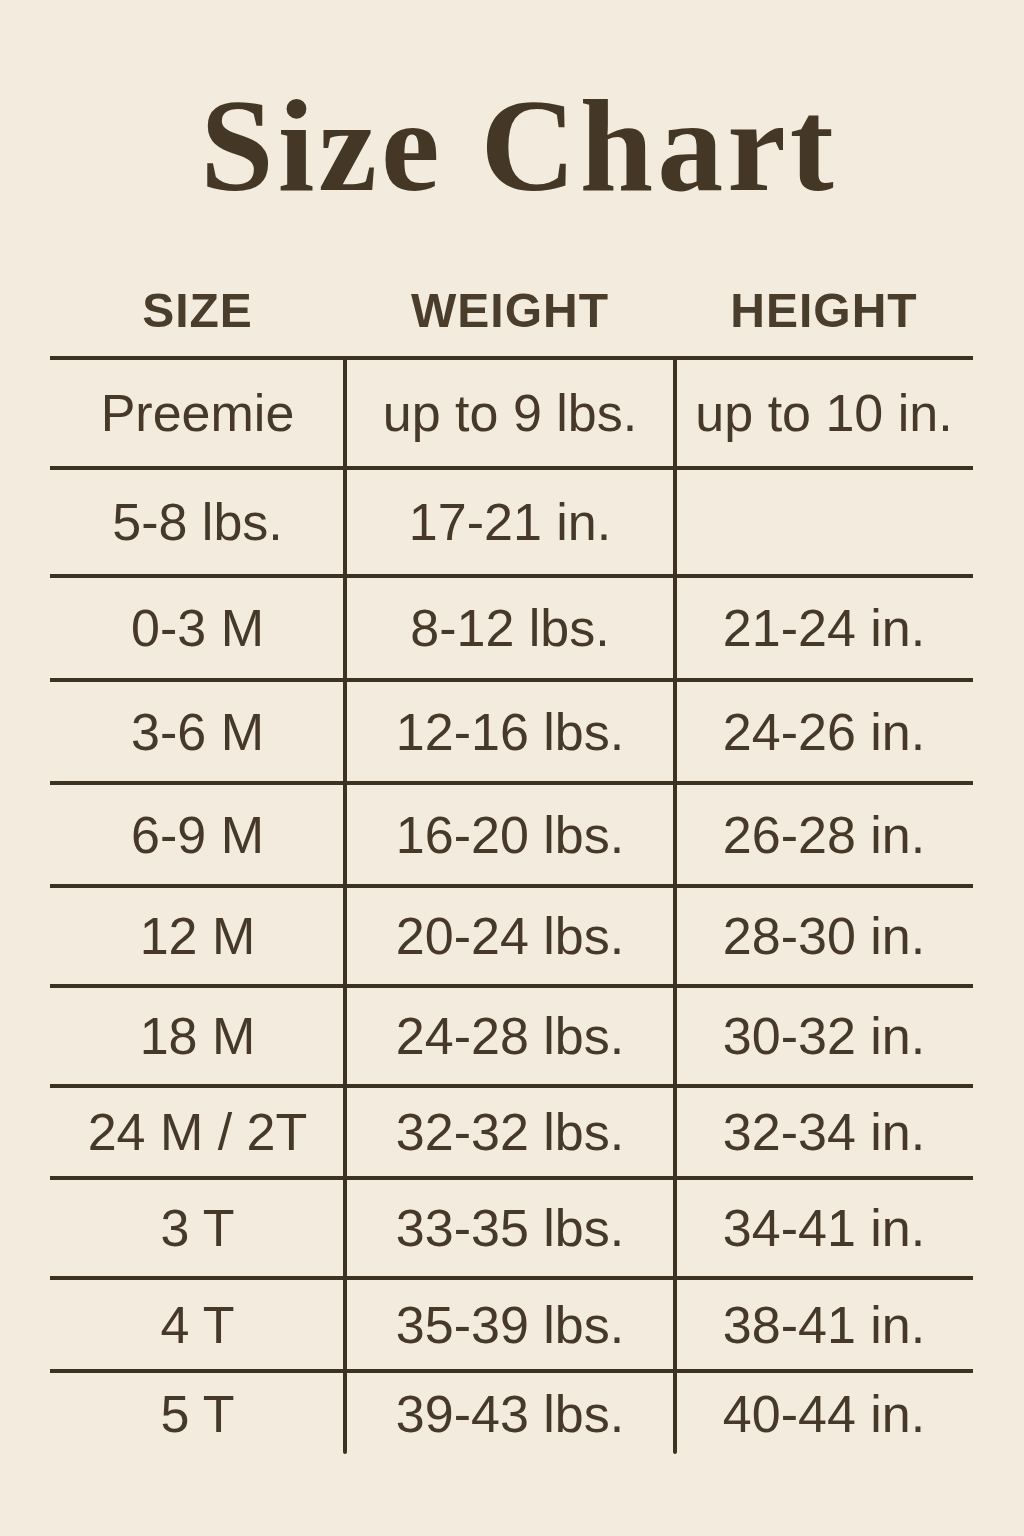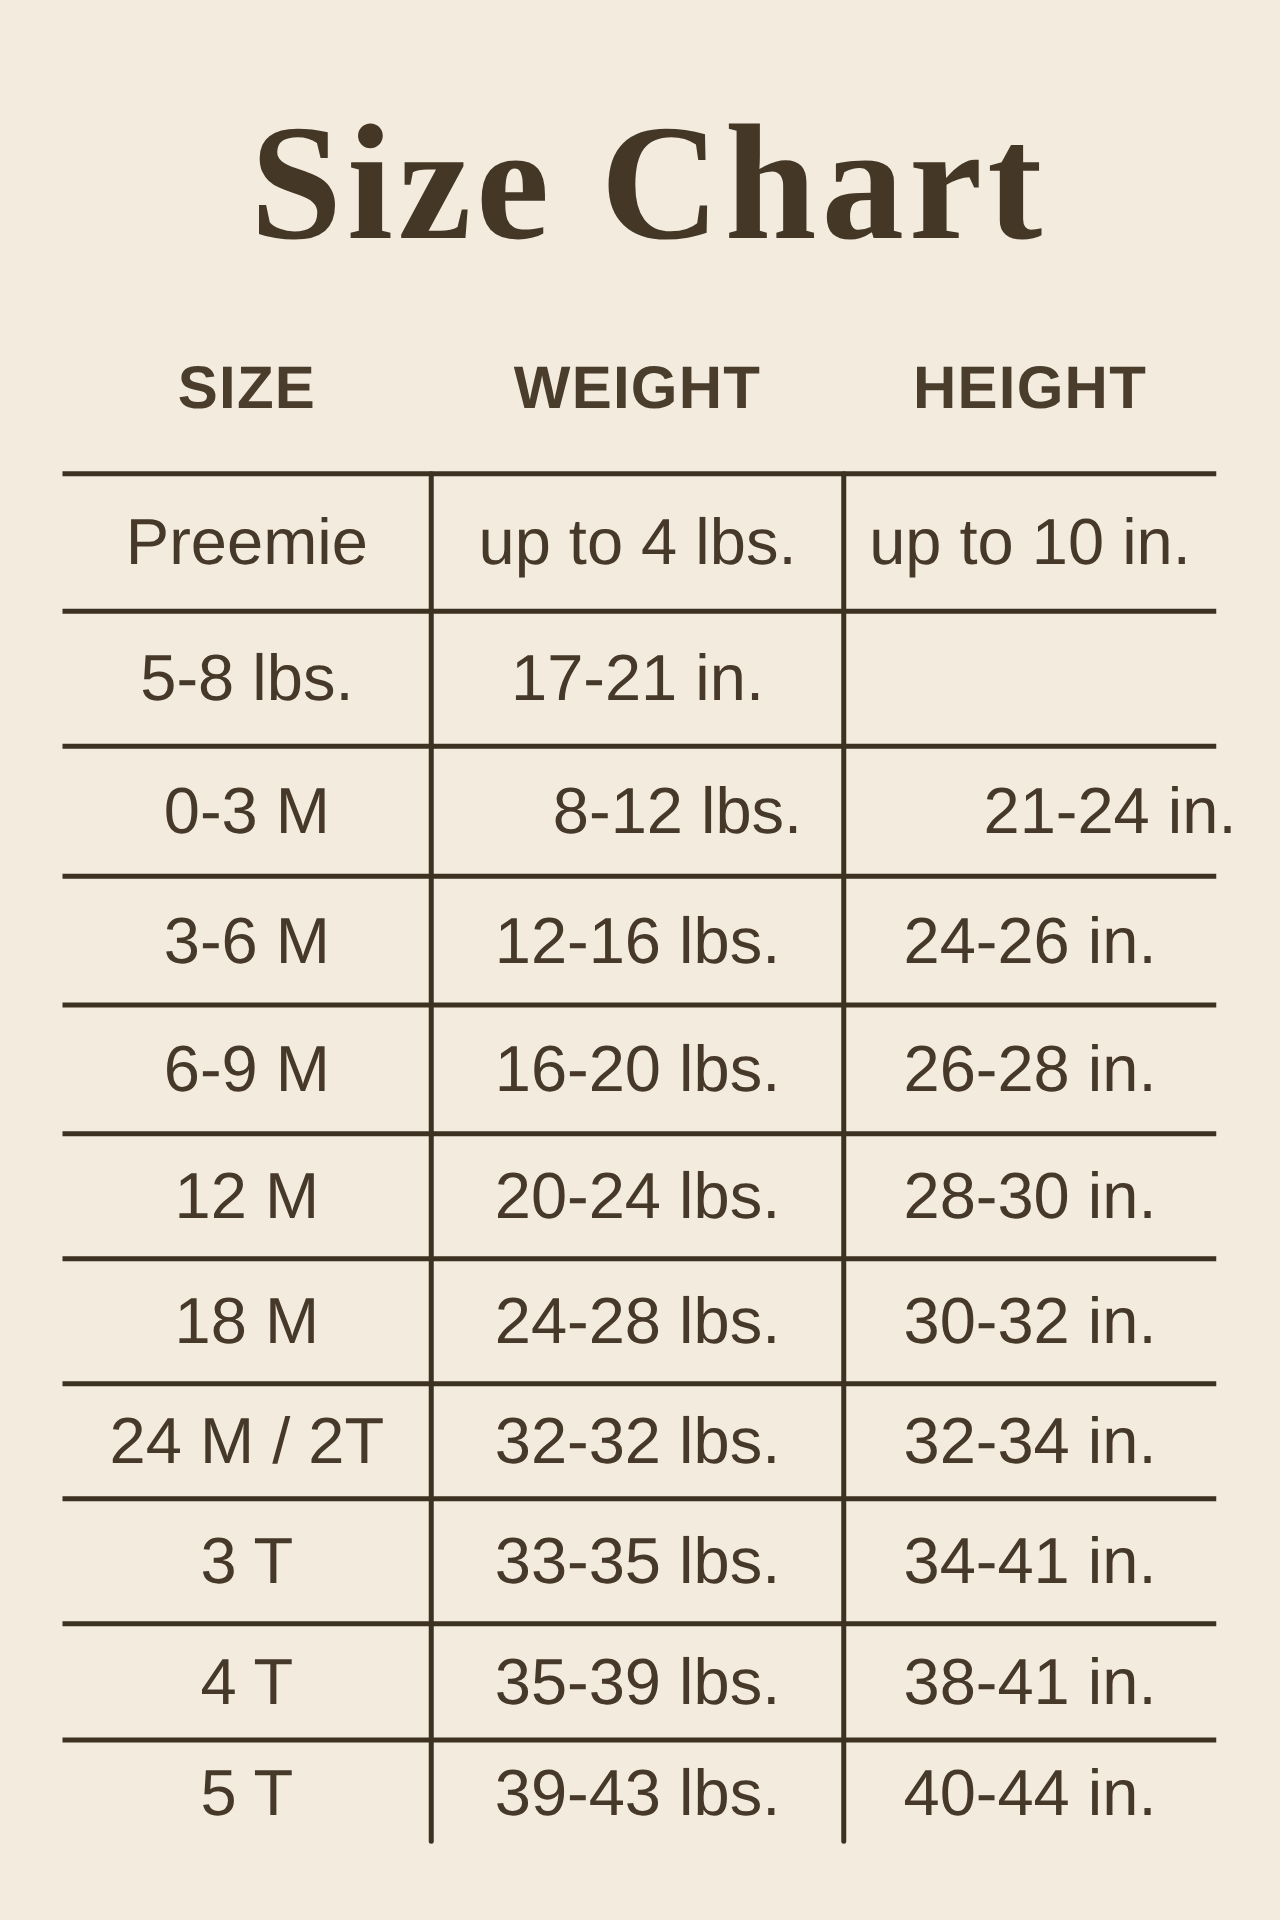--- a/index.html
+++ b/index.html
@@ -38,21 +38,21 @@
     display: flex;
     align-items: center;
     justify-content: center;
     font-weight: 700;
     font-size: 48px;
     letter-spacing: 1px;
     color: #4a3d2c;
   }
   .body {
     position: absolute;
-    top: 377px;
+    top: 356px;
     left: 50px;
     width: 923px;
     height: 1098px;
   }
   .vline {
     position: absolute;
     top: 0;
     bottom: 0;
     width: 4px;
     background: #3d3222;
@@ -61,21 +61,21 @@
   .vline-1 { left: 293px; }
   .vline-2 { left: 623px; }
   .row {
     display: grid;
     grid-template-columns: 295px 330px 298px;
     border-top: 4px solid #3d3222;
     box-sizing: border-box;
   }
   .r1 { height: 110px; }
   .r2 { height: 108px; }
-  .r3 { height: 104px; gap: 32px; }
+  .r3 { height: 104px; }
   .r4 { height: 103px; }
   .r5 { height: 103px; }
   .r6 { height: 100px; }
   .r7 { height: 100px; }
   .r8 { height: 92px; }
   .r9 { height: 100px; }
   .r10 { height: 93px; }
   .r11 { height: 85px; }
   .cell {
     display: flex;
@@ -98,21 +98,21 @@
     <div class="hcell">WEIGHT</div>
     <div class="hcell">HEIGHT</div>
   </div>
 
   <div class="body">
     <div class="vline vline-1"></div>
     <div class="vline vline-2"></div>
 
     <div class="row r1">
       <div class="cell">Preemie</div>
-      <div class="cell">up to 4 lbs.</div>
+      <div class="cell">up to 9 lbs.</div>
       <div class="cell">up to 10 in.</div>
     </div>
     <div class="row r2">
       <div class="cell">5-8 lbs.</div>
       <div class="cell">17-21 in.</div>
     </div>
     <div class="row r3">
       <div class="cell">0-3 M</div>
       <div class="cell">8-12 lbs.</div>
       <div class="cell">21-24 in.</div>

